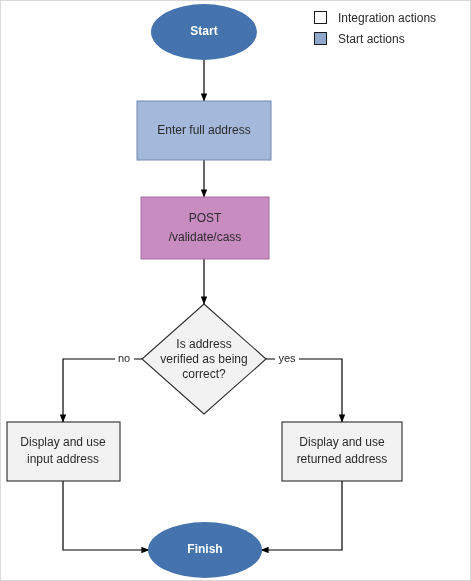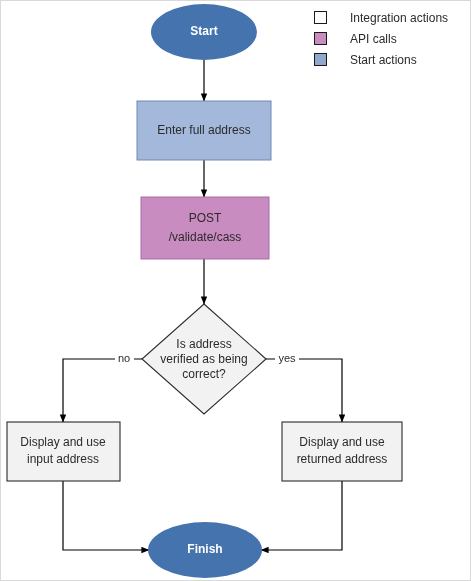--- a/index.html
+++ b/index.html
@@ -64,21 +64,20 @@
     border: 1.4px solid #1a1a1a;
     box-sizing: border-box;
     margin-right: 11px;
     flex: 0 0 auto;
   }
   .legend-text {
     font-family: "Liberation Sans", sans-serif;
     font-size: 12px;
     color: #2b2b2b;
     white-space: nowrap;
-    margin-left: 12px;
   }
 </style>
 </head>
 <body>
 
 <div id="page">
 
   <svg class="flow" viewBox="0 0 471 581">
     <defs>
       <marker id="arrowhead" markerWidth="9" markerHeight="9" refX="7.6" refY="3.2" orient="auto" markerUnits="userSpaceOnUse">
@@ -150,22 +149,18 @@
       <text class="node-label on-dark" x="204" y="549">Finish</text>
     </g>
   </svg>
 
   <div class="legend">
     <div class="legend-row">
       <span class="legend-swatch" style="background:#FFFFFF"></span>
       <span class="legend-text">Integration actions</span>
     </div>
     <div class="legend-row">
-      <span class="legend-swatch" style="background:#C88CC0"></span>
-      <span class="legend-text">API calls</span>
-    </div>
-    <div class="legend-row">
       <span class="legend-swatch" style="background:#8FA8CC"></span>
       <span class="legend-text">Start actions</span>
     </div>
   </div>
 
 </div>
 
 </body></html>

